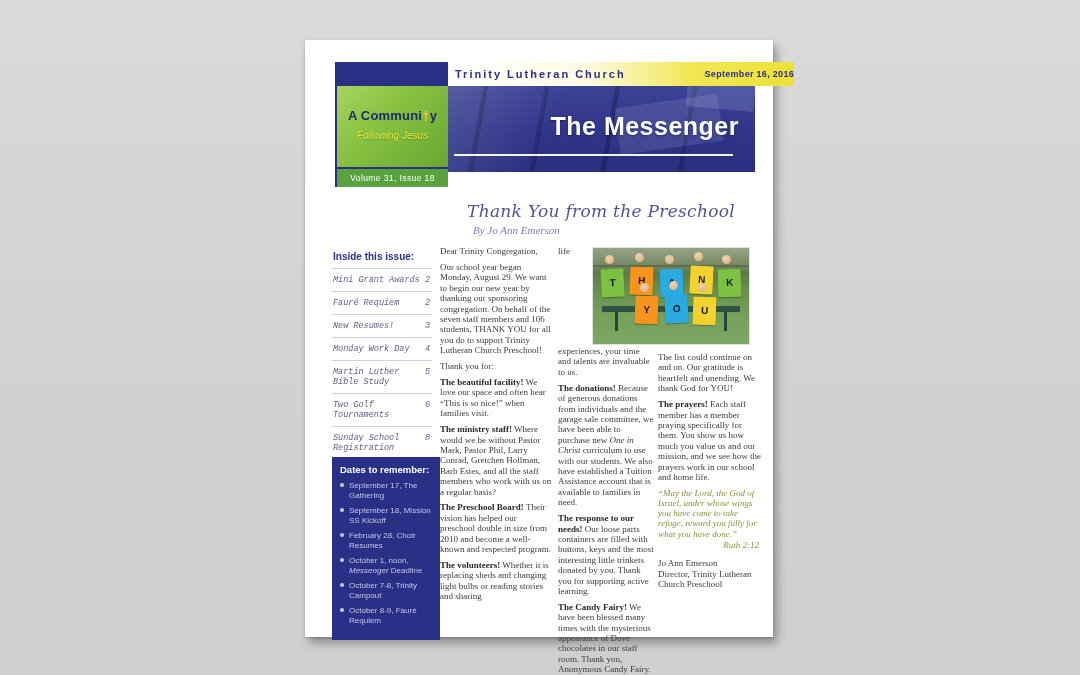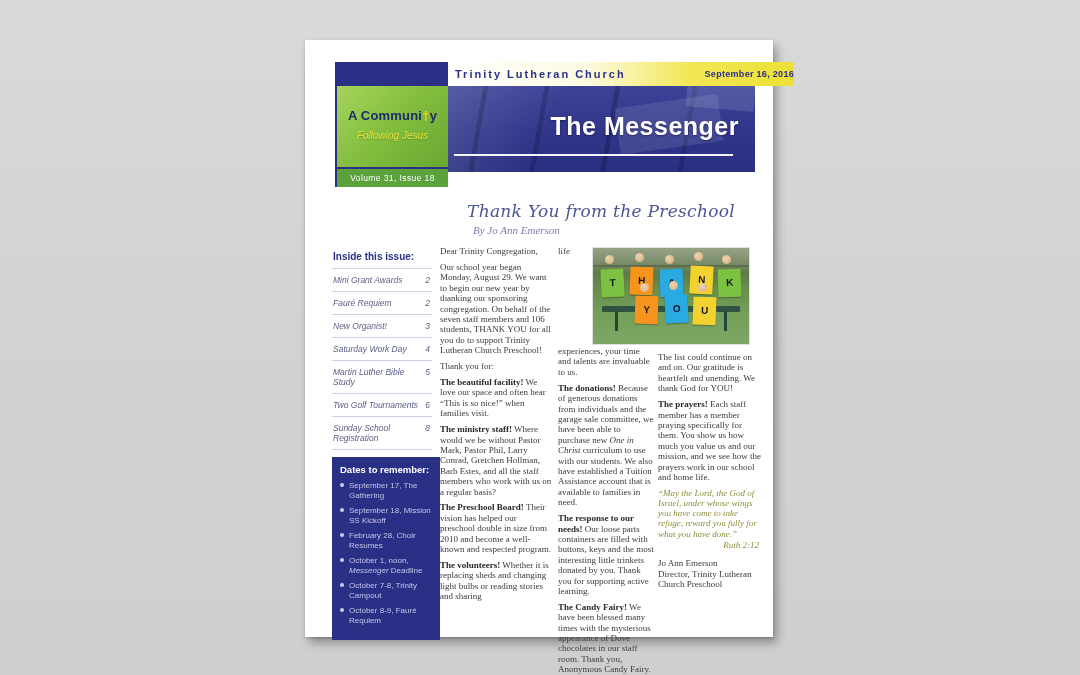--- a/index.html
+++ b/index.html
@@ -53,21 +53,21 @@
               font-family:"DejaVu Serif","Liberation Serif",serif; font-style:italic; font-size:17px;
               color:#4f5493; letter-spacing:0.3px; }
   .byline { position:absolute; left:168px; top:184px; font-family:"Liberation Serif",serif; font-style:italic;
             font-size:11px; color:#7a7fae; }
 
   
   .sidebar-title { position:absolute; left:28px; top:211px; font-size:10px; font-weight:bold; color:#2b3087; }
   .toc { position:absolute; left:27px; top:228px; width:100px; border-bottom:1px solid #c9d3e2; }
   .toc-row { display:flex; justify-content:space-between; align-items:flex-start;
              border-top:1px solid #c9d3e2; padding:6px 2px 6px 1px; min-height:23px;
-             font-family:Liberation Sans, sans-serif; font-style:italic; font-size:8.5px; line-height:10px;
+             font-family:Liberation Mono, monospace; font-style:italic; font-size:8.5px; line-height:10px;
              color:#5c5f86; }
   .toc-row .pg { padding-left:4px; }
 
   .dates-box { position:absolute; left:27px; top:417px; width:108px; min-height:150px; background:#2b3087;
                padding:7px 7px 9px 8px; }
   .dates-title { font-size:9.5px; font-weight:bold; color:#ffffff; margin-bottom:6px; }
   .dates-list { list-style:none; }
   .dates-list li { position:relative; padding-left:9px; font-size:8px; line-height:9.5px; color:#c3c5e6;
                    margin-bottom:6px; font-weight:normal; }
   .dates-list li .bullet { position:absolute; left:0; top:2px; width:3.5px; height:3.5px; border-radius:50%;
@@ -134,25 +134,25 @@
     <div class="toc">
       <div class="toc-row">
           <span>Mini Grant Awards</span>
           <span class="pg">2</span>
         </div>
       <div class="toc-row">
           <span>Fauré Requiem</span>
           <span class="pg">2</span>
         </div>
       <div class="toc-row">
-          <span>New Organist!</span>
+          <span>New Resumes!</span>
           <span class="pg">3</span>
         </div>
       <div class="toc-row">
-          <span>Saturday Work Day</span>
+          <span>Monday Work Day</span>
           <span class="pg">4</span>
         </div>
       <div class="toc-row">
           <span>Martin Luther Bible Study</span>
           <span class="pg">5</span>
         </div>
       <div class="toc-row">
           <span>Two Golf Tournaments</span>
           <span class="pg">6</span>
         </div>

